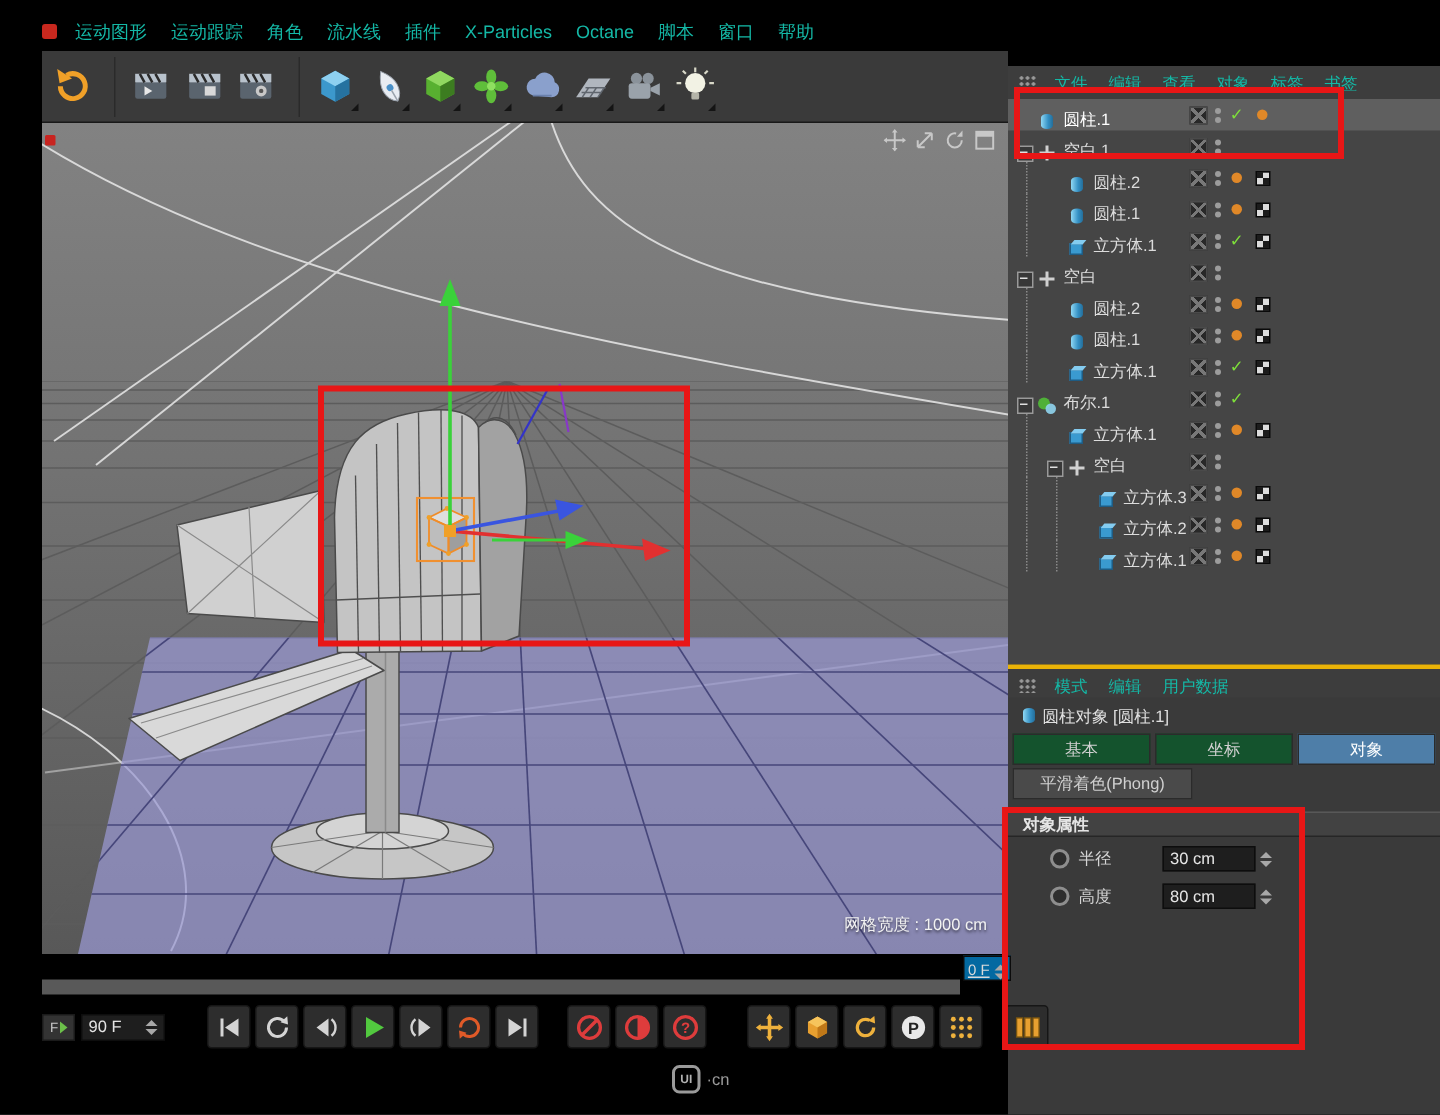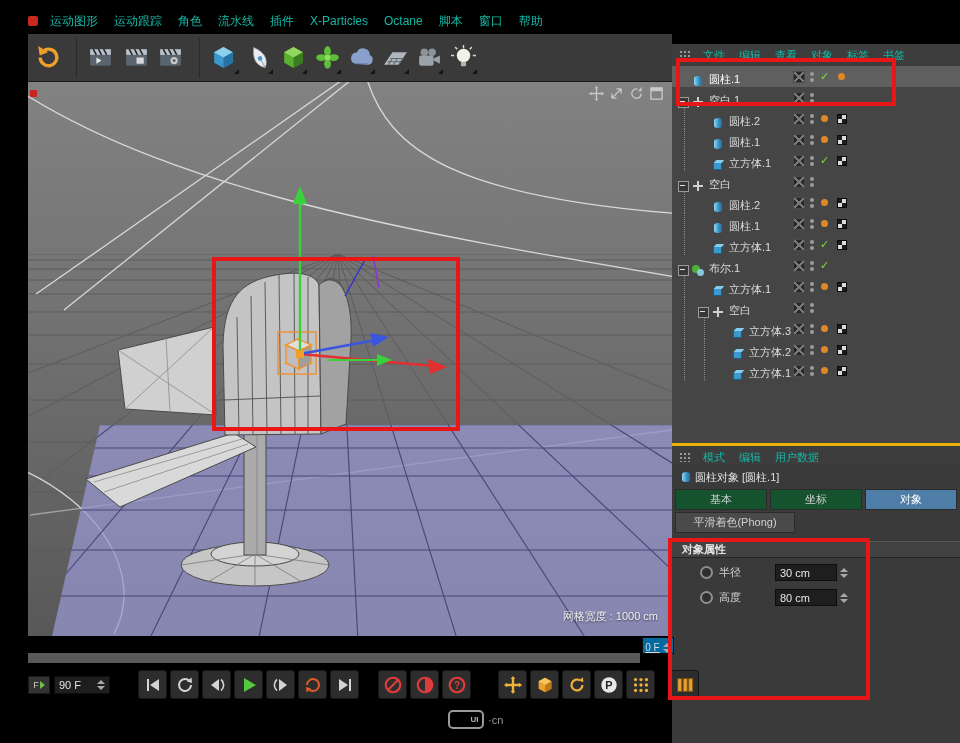--- a/index.html
+++ b/index.html
@@ -121,21 +121,21 @@
   #fval{width:56px;height:18px;margin-left:4px;background:#1e1e1e;border:1px solid #0d0d0d;color:#e4e4e4;
         font-size:11px;display:flex;align-items:center;padding:0 4px;box-sizing:border-box;flex:none;}
   #tbtns{display:flex;align-items:center;margin-left:28px;}
   .tbtn{width:27px;height:27px;background:#2d2d2d;border:1px solid #161616;border-radius:3px;
         display:flex;align-items:center;justify-content:center;margin-right:3px;flex:none;}
   .tbtn svg{width:20px;height:20px;}
 
   
   #wm{position:absolute;left:448px;top:710px;display:flex;align-items:center;gap:4px;color:#9a9a9a;}
   #wm .logo{width:15px;height:15px;border:2px solid #9a9a9a;border-radius:5px;font-size:8px;font-weight:bold;
-            color:#b2b2b2;display:flex;align-items:center;justify-content:center;padding-left:17px;}
+            color:#b2b2b2;display:flex;align-items:center;justify-content:center;}
   #wm .suffix{font-size:11px;}
 </style>
 </head>
 <body>
 
 <div id="app">
 
   <div id="menubar">
     <span class="appicon"></span>
 

